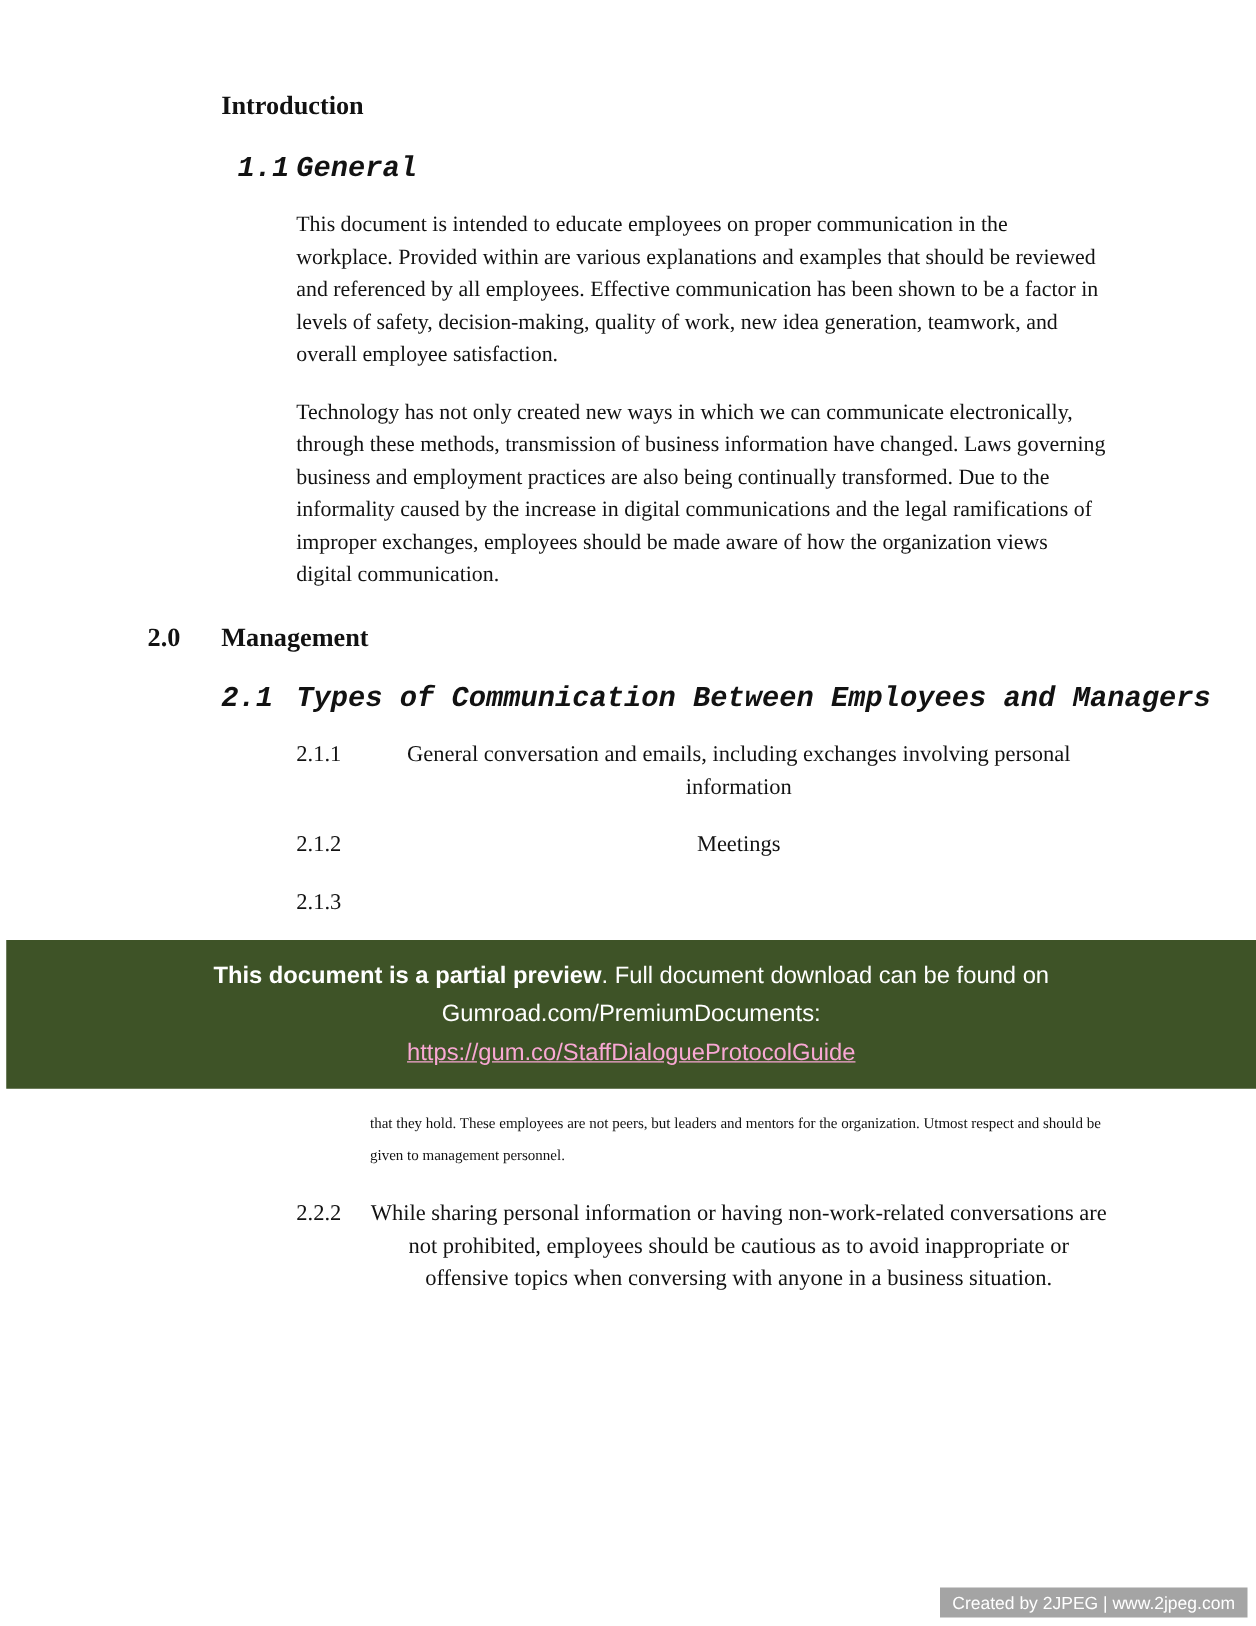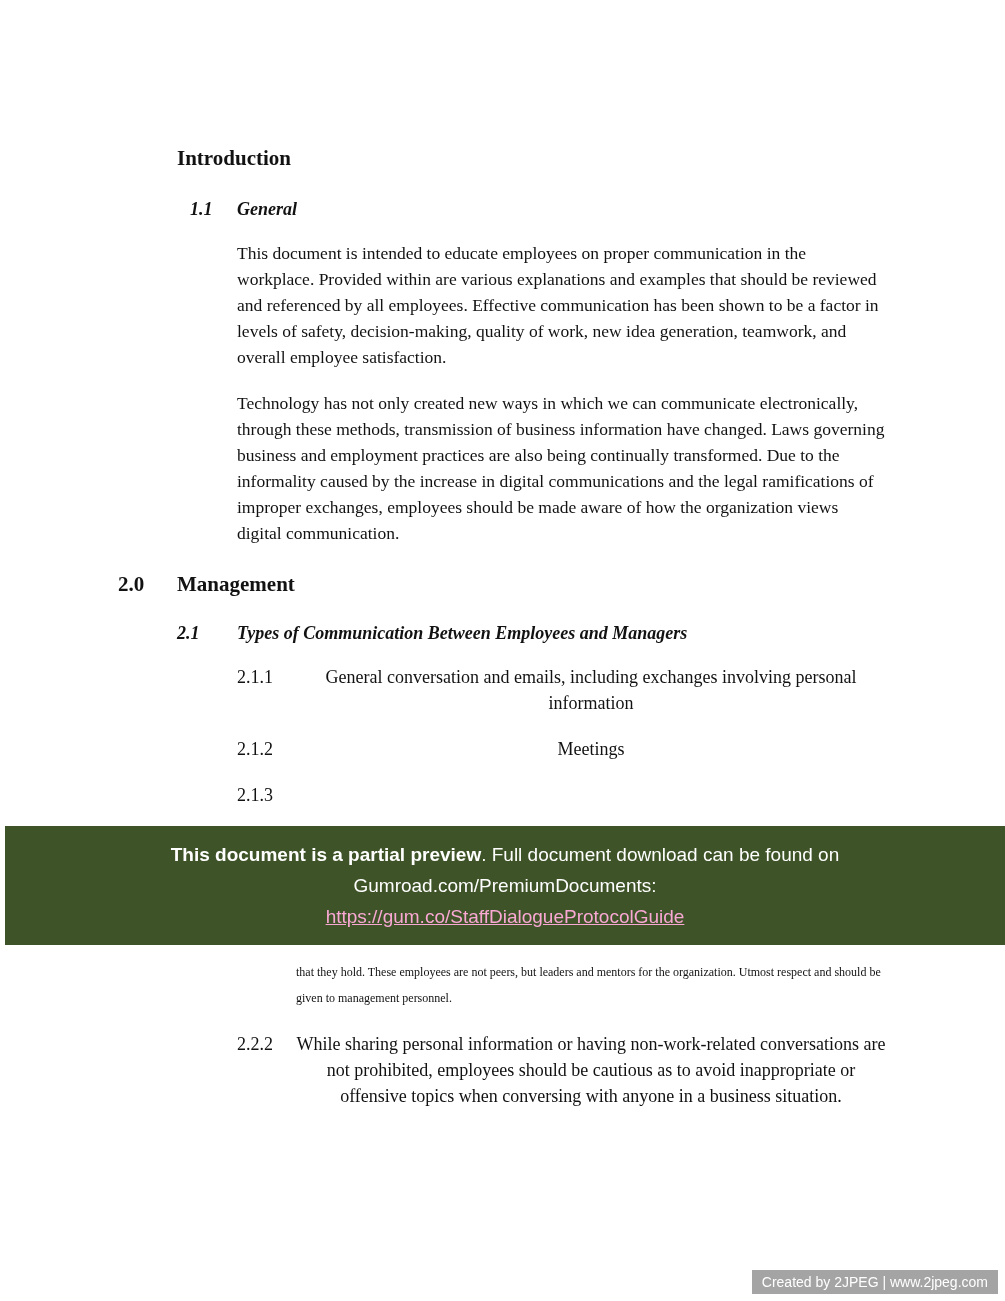--- a/index.html
+++ b/index.html
@@ -5,44 +5,45 @@
   html, body { margin: 0; padding: 0; background: #ffffff; }
   .page {
     position: relative;
     width: 1005px;
     height: 1301px;
     background: #ffffff;
     font-family: "Liberation Serif", serif;
     color: #121212;
     overflow: hidden;
   }
-  .content { padding-top: 114px; margin-top: 32px; }
+  .content { padding-top: 72px; }
 
   .doc-h1 {
     margin: 0 0 0 177px;
     font-size: 21px;
     font-weight: bold;
     line-height: 24px;
   }
   .h1-row {
     display: flex;
     margin: 26px 0 0 118px;
     font-size: 21px;
     font-weight: bold;
     line-height: 24px;
     align-items: flex-end;
   }
   .h1-row .h1num { width: 59px; flex: none; }
 
   .sub {
     display: flex;
-    font-size: 18px;
+    font-size: 23px;
     font-weight: bold;
     font-style: italic;
     line-height: 22px;
+    font-family: Liberation Mono, monospace;
   }
   .sub.l1 { margin: 28px 0 0 190px; }
   .sub.l1 .num { width: 47px; flex: none; }
   .sub.l2 { margin: 26px 0 0 177px; }
   .sub.l2 .num { width: 60px; flex: none; }
 
   .para {
     margin: 20px 0 0 237px;
     width: 648px;
     font-size: 17.5px;

